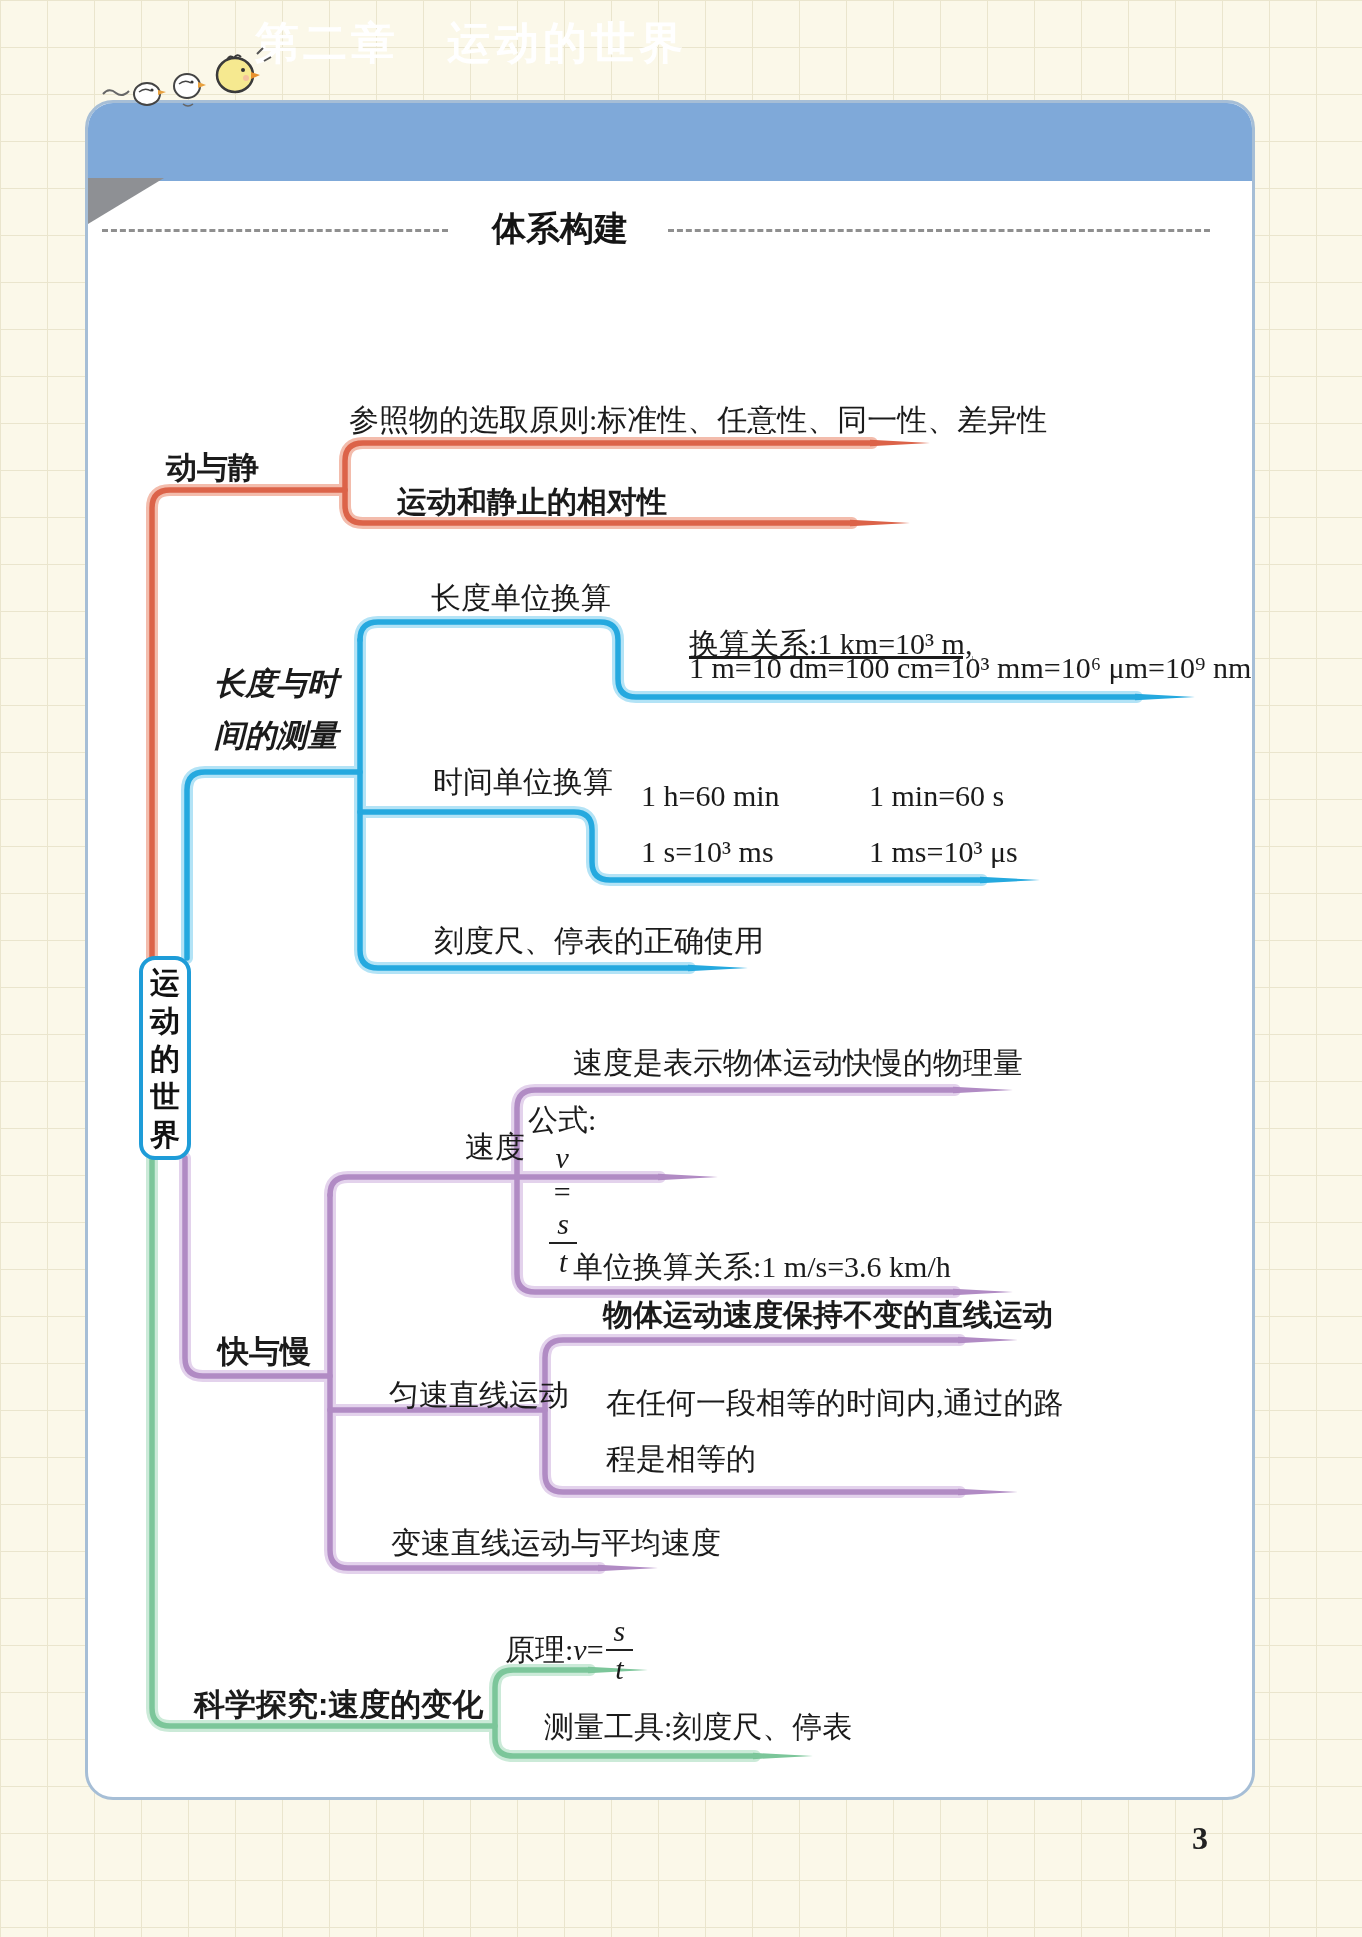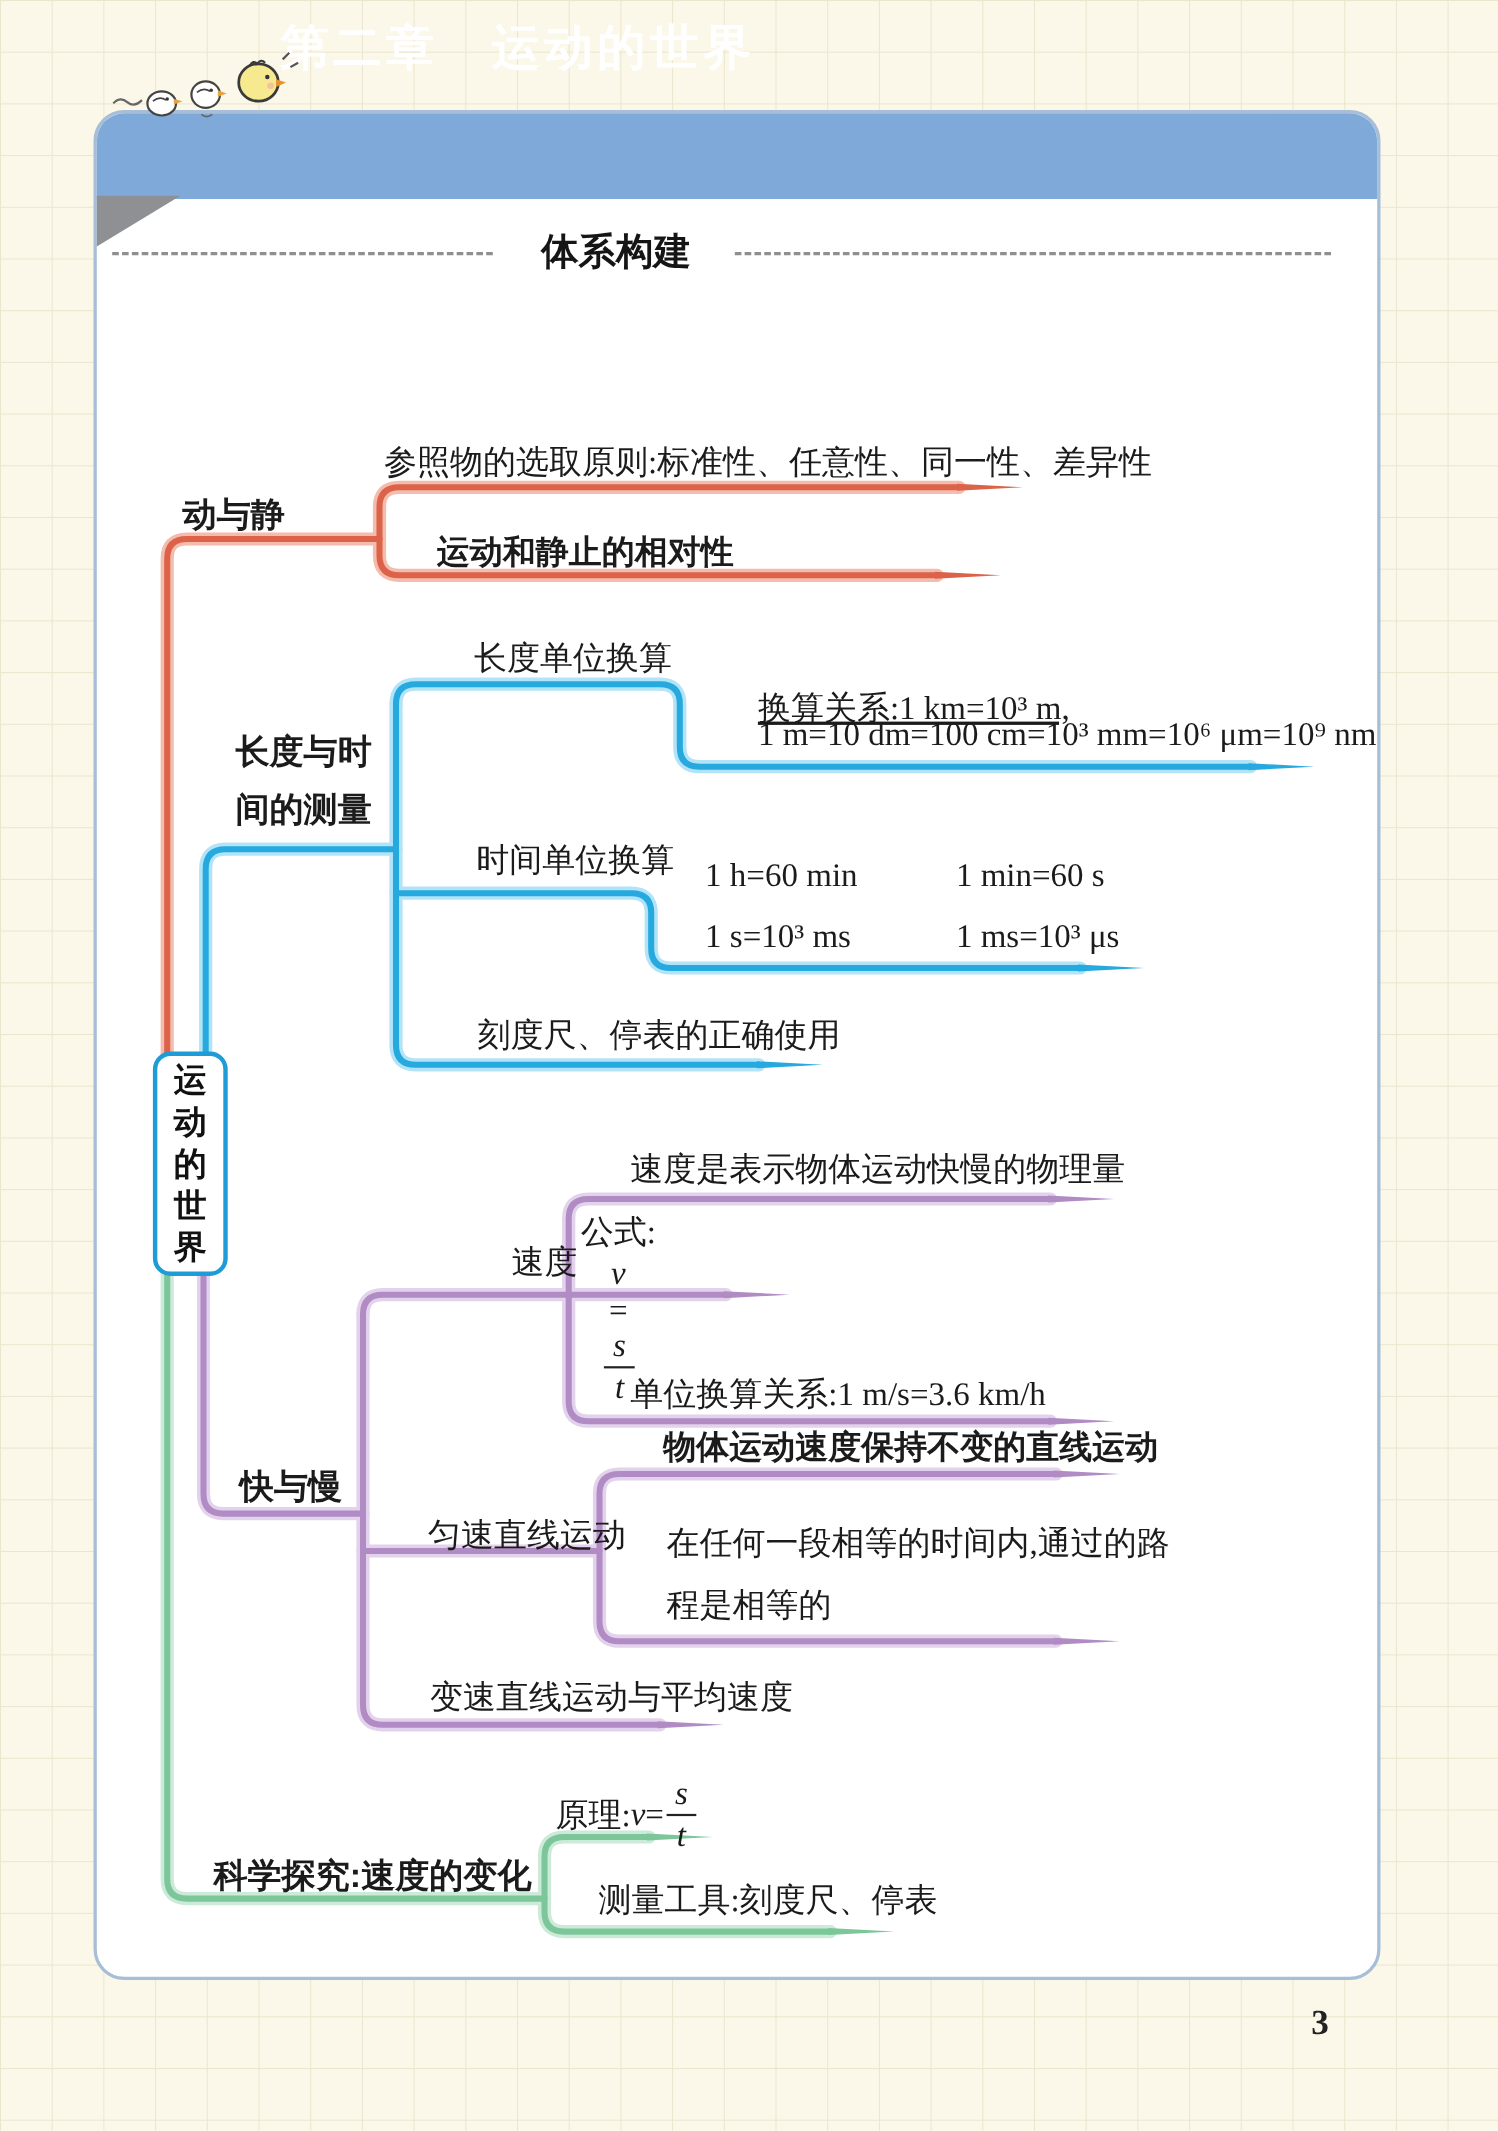--- a/index.html
+++ b/index.html
@@ -25,26 +25,26 @@
   .dash.r{left:668px;width:542px;}
   svg.map{position:absolute;left:0;top:0;z-index:3;}
   .map path{fill:none;stroke-linecap:round;stroke-linejoin:round;}
   .map .halo{stroke-width:12px;}
   .map .core{stroke-width:5.5px;}
   .g-red .halo{stroke:#F3BCAC;} .g-red .core{stroke:#DC6349;} .g-red .tip{fill:#DC6349;}
   .g-blue .halo{stroke:#B3E3F6;} .g-blue .core{stroke:#25A9DF;} .g-blue .tip{fill:#25A9DF;}
   .g-purple .halo{stroke:#E3D2EC;} .g-purple .core{stroke:#B18BC4;} .g-purple .tip{fill:#B18BC4;}
   .g-green .halo{stroke:#CBEAD8;} .g-green .core{stroke:#7CC69A;} .g-green .tip{fill:#7CC69A;}
   .txt-layer{position:absolute;left:0;top:0;z-index:4;}
-  .root-node{position:absolute;left:139px;top:956px;width:68px;height:204px;background:#ffffff;
+  .root-node{position:absolute;left:139px;top:956px;width:52px;height:204px;background:#ffffff;
     border:4px solid #1E9CD8;border-radius:16px;box-sizing:border-box;z-index:5;}
   .root-node .vtext{width:34px;margin:4px auto 0;font-family:"Liberation Sans","DejaVu Sans",sans-serif;
     font-weight:bold;font-size:30px;line-height:38px;word-break:break-all;text-align:center;color:#111;}
   .two-line{line-height:52px;}
-  .two-line span{display:block;}
+  .two-line span{display:block;font-style:italic;}
   .formula{display:flex;align-items:center;font-size:30px;}
   .formula .var{font-style:italic;}
   .frac{display:inline-block;text-align:center;font-style:italic;line-height:1;margin-left:2px;}
   .frac .num{display:block;border-bottom:2.5px solid #222;padding:0 8px 3px;}
   .frac .den{display:block;padding-top:3px;}
   .page-num{position:absolute;left:1192px;top:1820px;font-weight:bold;font-size:32px;
     font-family:"Liberation Serif","DejaVu Serif",serif;color:#222;}
 </style>
 </head>
 <body>

